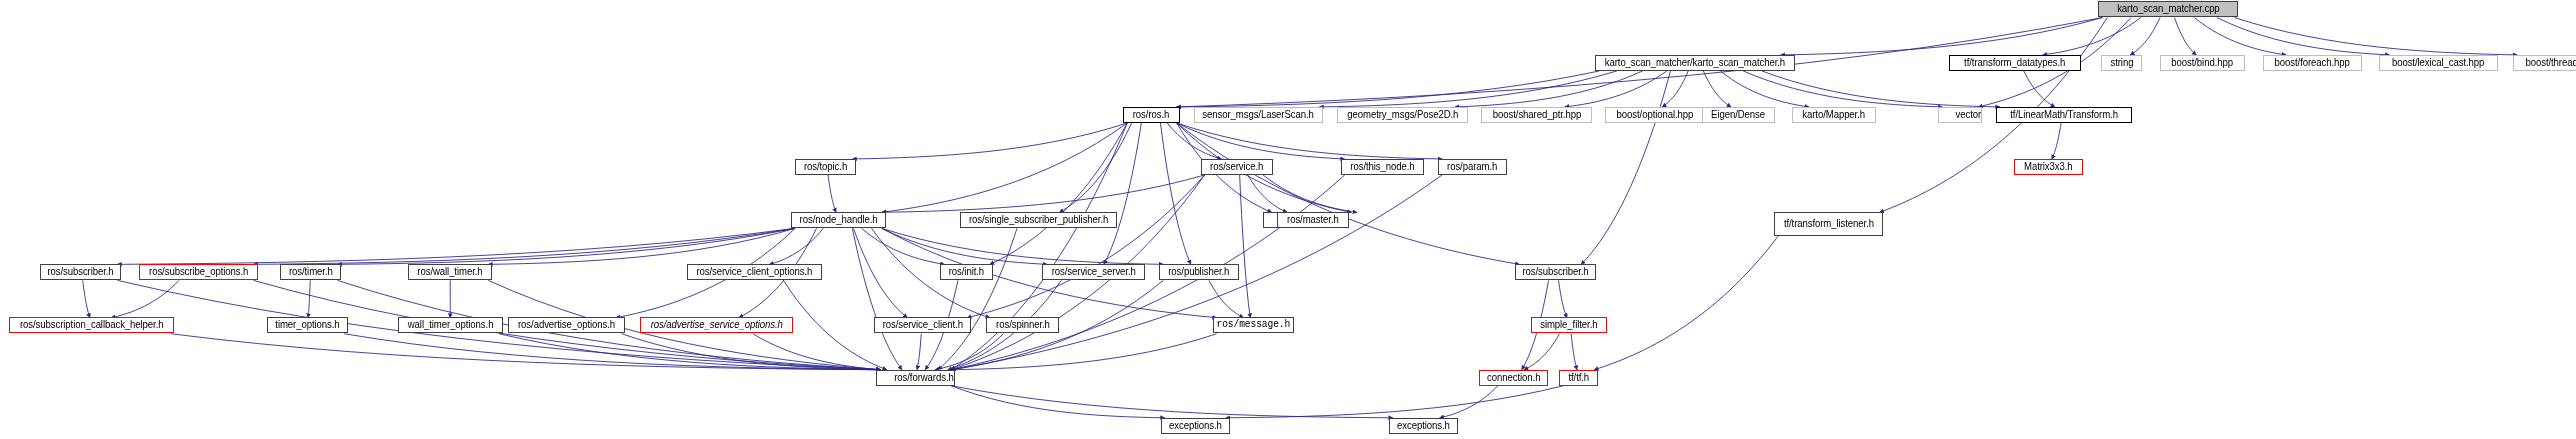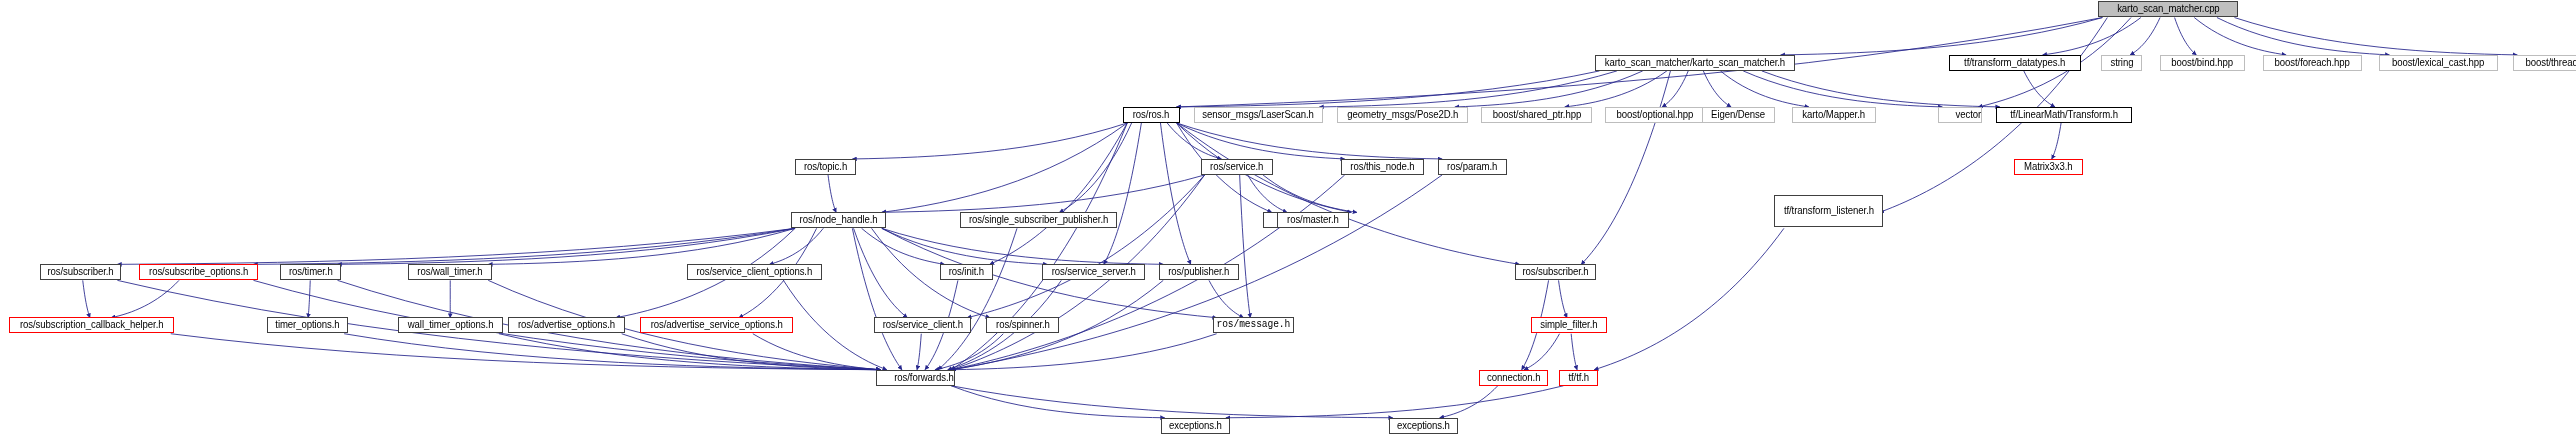--- a/index.html
+++ b/index.html
@@ -206,21 +206,21 @@
       </div>
       <div class="node solid" style="left: 960px; top: 212px; width: 157px; height: 16px;">
         <span>ros/single_subscriber_publisher.h</span>
       </div>
       <div class="node solid" style="left: 1263px; top: 212px; width: 69px; height: 16px; padding-left: 15px;">
         <span>ros/names.h</span>
       </div>
       <div class="node solid" style="left: 1277px; top: 212px; width: 72px; height: 16px;">
         <span>ros/master.h</span>
       </div>
-      <div class="node solid" style="left: 1774px; top: 195px; width: 109px; height: 32px;">
+      <div class="node solid" style="left: 1774px; top: 212px; width: 109px; height: 24px;">
         <span>tf/transform_listener.h</span>
       </div>
       <div class="node solid" style="left: 40px; top: 264px; width: 81px; height: 16px;">
         <span>ros/subscriber.h</span>
       </div>
       <div class="node red" style="left: 139px; top: 264px; width: 119px; height: 16px;">
         <span>ros/subscribe_options.h</span>
       </div>
       <div class="node solid" style="left: 280px; top: 264px; width: 61px; height: 16px;">
         <span>ros/timer.h</span>
@@ -248,21 +248,21 @@
       </div>
       <div class="node solid" style="left: 267px; top: 317px; width: 81px; height: 16px;">
         <span>timer_options.h</span>
       </div>
       <div class="node solid" style="left: 398px; top: 317px; width: 105px; height: 16px;">
         <span>wall_timer_options.h</span>
       </div>
       <div class="node solid" style="left: 508px; top: 317px; width: 117px; height: 16px;">
         <span>ros/advertise_options.h</span>
       </div>
-      <div class="node red" style="left: 640px; top: 317px; width: 153px; height: 16px;">
+      <div class="node red" style="left: 640px; top: 317px; width: 153px; height: 16px; font-style: italic;">
         <span>ros/advertise_service_options.h</span>
       </div>
       <div class="node solid" style="left: 874px; top: 317px; width: 97px; height: 16px;">
         <span>ros/service_client.h</span>
       </div>
       <div class="node solid" style="left: 986px; top: 317px; width: 73px; height: 16px;">
         <span>ros/spinner.h</span>
       </div>
       <div class="node solid" style="left: 1213px; top: 317px; width: 81px; height: 16px; font-family: Liberation Mono, monospace;">
         <span>ros/message.h</span>

